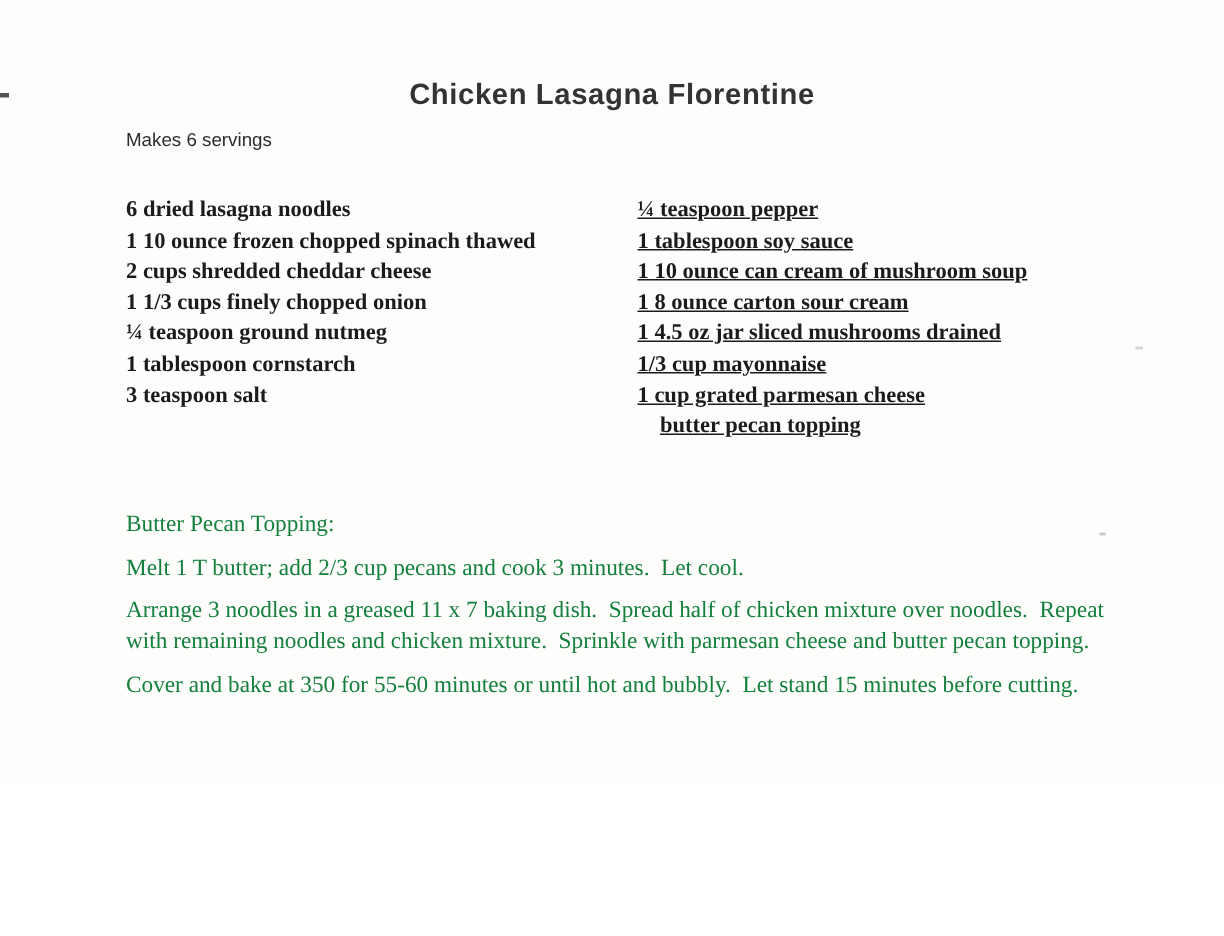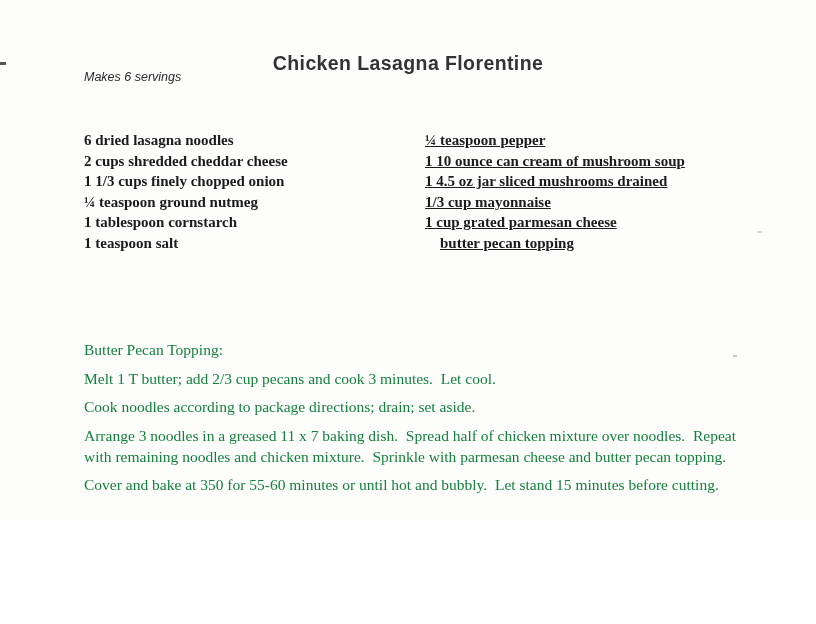--- a/index.html
+++ b/index.html
@@ -23,26 +23,25 @@
     text-align: center;
     font-family: "Liberation Sans", sans-serif;
     font-size: 19.5px;
     font-weight: bold;
     letter-spacing: 0.4px;
     color: #333336;
     margin: 0;
   }
   .servings {
     position: absolute;
-    top: 70px;
+    top: 86px;
     left: 84px;
     font-family: "Liberation Sans", sans-serif;
     font-size: 12.5px;
     color: #2c2c2e;
-    font-style: italic;
   }
   .ingredients {
     position: absolute;
     top: 130px;
     left: 84px;
     width: 690px;
     display: flex;
   }
   .ing-col {
     list-style: none;
@@ -83,40 +82,42 @@
 
 <div class="page">
 
   <h1 class="title">Chicken Lasagna Florentine</h1>
 
   <div class="servings">Makes 6 servings</div>
 
   <div class="ingredients">
     <ul class="ing-col left">
       <li>6 dried lasagna noodles</li>
+      <li>1 10 ounce frozen chopped spinach thawed</li>
       <li>2 cups shredded cheddar cheese</li>
       <li>1 1/3 cups finely chopped onion</li>
       <li>¼ teaspoon ground nutmeg</li>
       <li>1 tablespoon cornstarch</li>
-      <li>1 teaspoon salt</li>
+      <li>3 teaspoon salt</li>
     </ul>
     <ul class="ing-col right">
       <li>¼ teaspoon pepper</li>
+      <li>1 tablespoon soy sauce</li>
       <li>1 10 ounce can cream of mushroom soup</li>
+      <li>1 8 ounce carton sour cream</li>
       <li>1 4.5 oz jar sliced mushrooms drained</li>
       <li>1/3 cup mayonnaise</li>
       <li>1 cup grated parmesan cheese</li>
       <li class="indent">butter pecan topping</li>
     </ul>
   </div>
 
   <div class="instructions">
     <p>Butter Pecan Topping:</p>
     <p>Melt 1 T butter; add 2/3 cup pecans and cook 3 minutes.  Let cool.</p>
-    <p>Cook noodles according to package directions; drain; set aside.</p>
     <p>Arrange 3 noodles in a greased 11 x 7 baking dish.  Spread half of chicken mixture over noodles.  Repeat with remaining noodles and chicken mixture.  Sprinkle with parmesan cheese and butter pecan topping.</p>
     <p>Cover and bake at 350 for 55-60 minutes or until hot and bubbly.  Let stand 15 minutes before cutting.</p>
   </div>
 
   <div class="artifact a1"></div>
   <div class="artifact a2"></div>
   <div class="artifact a3"></div>
 
 </div>
 

